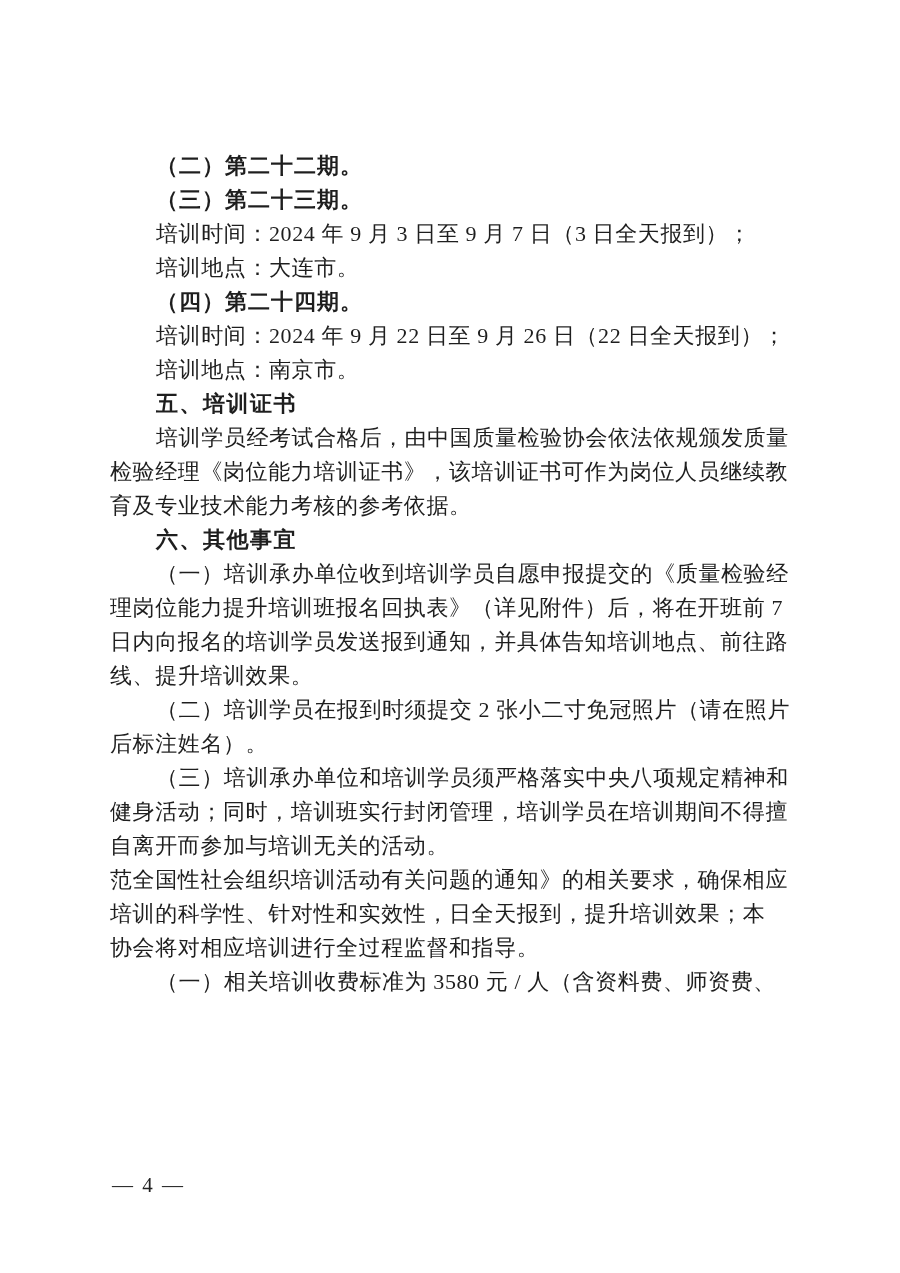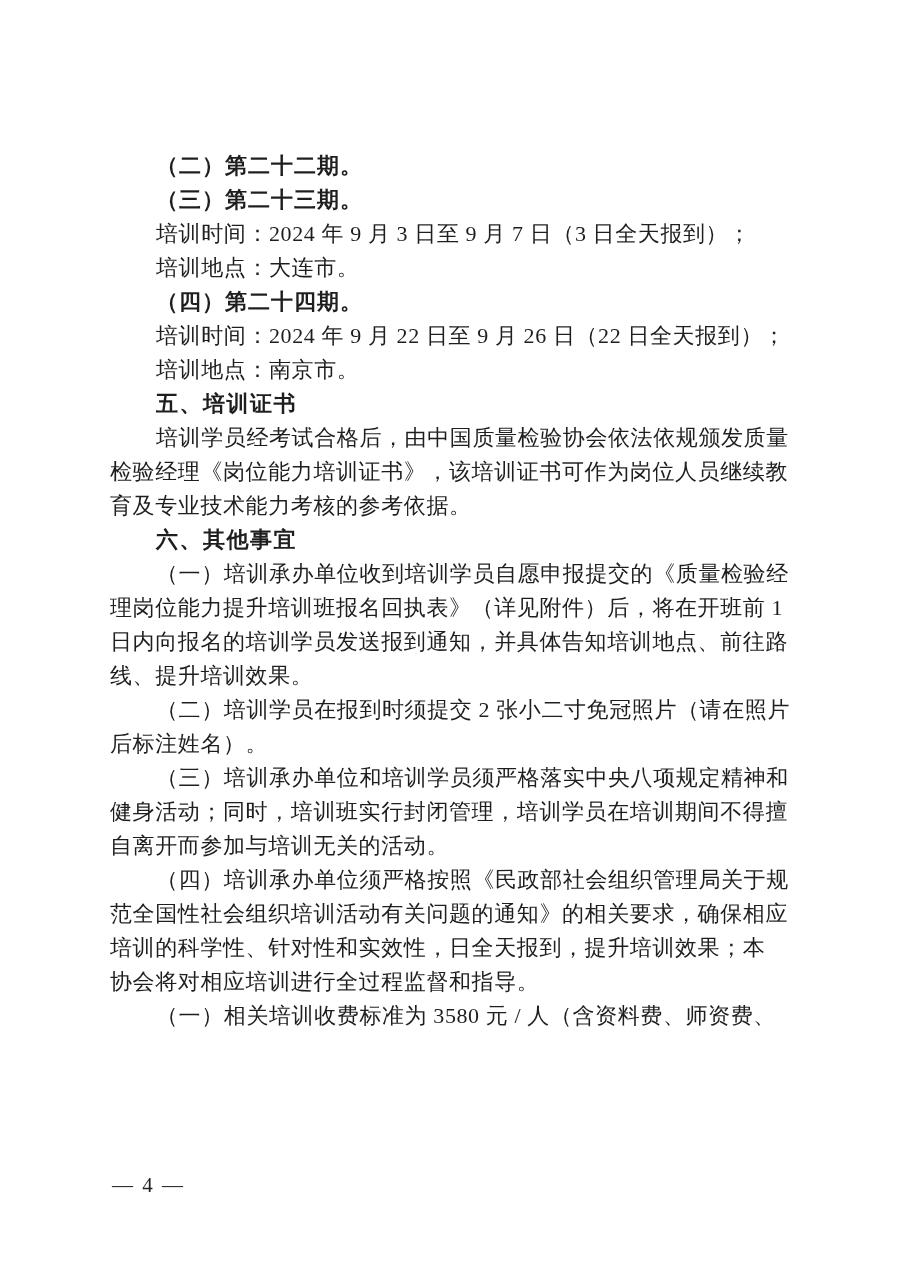--- a/index.html
+++ b/index.html
@@ -68,29 +68,28 @@
     <div class="line indent">培训地点：大连市。</div>
     <div class="line h-kai indent">（四）第二十四期。</div>
     <div class="line indent">培训时间：2024 年 9 月 22 日至 9 月 26 日（22 日全天报到）；</div>
     <div class="line indent">培训地点：南京市。</div>
     <div class="line h-hei indent">五、培训证书</div>
     <div class="line indent">培训学员经考试合格后，由中国质量检验协会依法依规颁发质量</div>
     <div class="line">检验经理《岗位能力培训证书》，该培训证书可作为岗位人员继续教</div>
     <div class="line">育及专业技术能力考核的参考依据。</div>
     <div class="line h-hei indent">六、其他事宜</div>
     <div class="line indent">（一）培训承办单位收到培训学员自愿申报提交的《质量检验经</div>
-    <div class="line">理岗位能力提升培训班报名回执表》（详见附件）后，将在开班前 1</div>
+    <div class="line">理岗位能力提升培训班报名回执表》（详见附件）后，将在开班前 7</div>
     <div class="line">日内向报名的培训学员发送报到通知，并具体告知培训地点、前往路</div>
     <div class="line">线、提升培训效果。</div>
     <div class="line indent">（二）培训学员在报到时须提交 2 张小二寸免冠照片（请在照片</div>
     <div class="line">后标注姓名）。</div>
     <div class="line indent">（三）培训承办单位和培训学员须严格落实中央八项规定精神和</div>
     <div class="line">健身活动；同时，培训班实行封闭管理，培训学员在培训期间不得擅</div>
     <div class="line">自离开而参加与培训无关的活动。</div>
-    <div class="line indent">（四）培训承办单位须严格按照《民政部社会组织管理局关于规</div>
     <div class="line">范全国性社会组织培训活动有关问题的通知》的相关要求，确保相应</div>
     <div class="line">培训的科学性、针对性和实效性，日全天报到，提升培训效果；本</div>
     <div class="line">协会将对相应培训进行全过程监督和指导。</div>
     <div class="line indent">（一）相关培训收费标准为 3580 元 / 人（含资料费、师资费、</div>
   </main>
 
   <div class="page-footer">— 4 —</div>
 
 </div>
 

